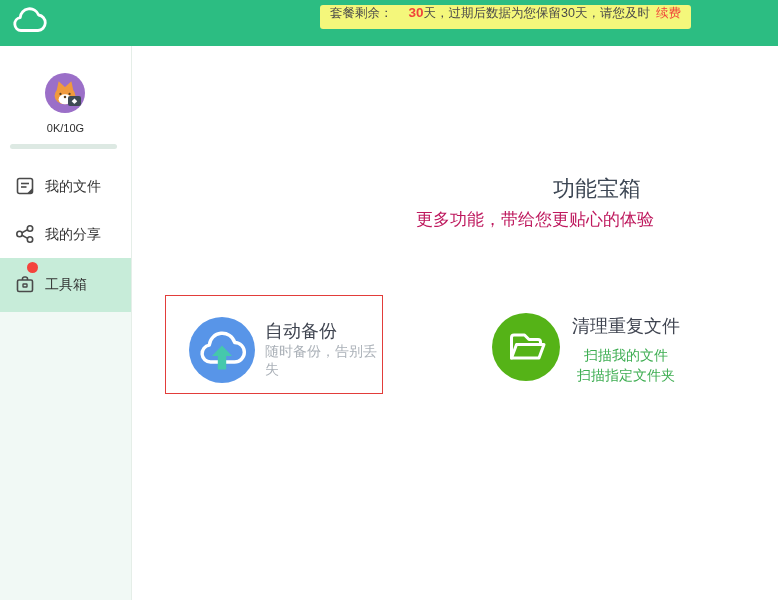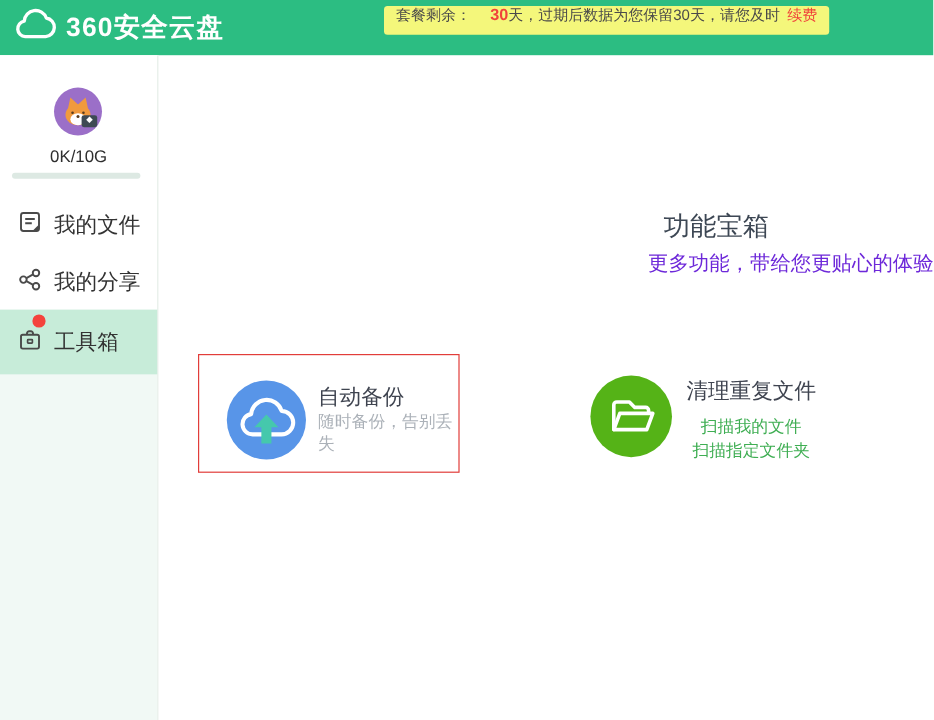--- a/index.html
+++ b/index.html
@@ -17,33 +17,33 @@
   .notice .renew { color:#f0443b; margin-left:6px; cursor:pointer; }
 
   
   .sidebar { position:absolute; left:0; top:46px; width:132px; height:554px; background:#fff;
              border-right:1px solid #e5eee8; }
   .sidebar-lower { position:absolute; left:0; top:266px; width:131px; height:288px; background:#f1f9f5; }
   .avatar { position:absolute; left:45px; top:27px; width:40px; height:40px; border-radius:50%;
             background:#9b6fc8; overflow:hidden; cursor:pointer; }
   .vip-badge { position:absolute; left:68px; top:50px; width:13px; height:10px; background:#3e4a54;
                border-radius:2px; color:#fff; font-size:7px; line-height:10px; text-align:center; }
-  .storage { position:absolute; left:0; top:76px; width:131px; text-align:center; font-size:14px; color:#2e2e2e; }
+  .storage { position:absolute; left:0; top:76px; width:131px; text-align:center; font-size:11px; color:#2e2e2e; }
   .progress { position:absolute; left:10px; top:98px; width:107px; height:5px; background:#dde9e3; border-radius:3px; }
   .menu-item { position:absolute; left:0; width:131px; height:50px; display:flex; align-items:center;
-               padding-left:14px; gap:9px; font-size:18px; color:#333; cursor:pointer; }
+               padding-left:14px; gap:9px; font-size:14px; color:#333; cursor:pointer; }
   .menu-item.active { height:54px; background:#c7ecd9; }
   .m1 { top:116px; } .m2 { top:164px; } .m3 { top:212px; }
   .red-dot { position:absolute; left:27px; top:4px; width:11px; height:11px; border-radius:50%; background:#f4433c; }
 
   
   .hero-title { position:absolute; left:416px; top:174px; width:362px; text-align:center;
                 font-size:22px; color:#3d4754; }
-  .hero-sub { position:absolute; left:416px; top:208px; width:362px; text-align:right;
-              font-size:17px; color:#6d28d9; }
+  .hero-sub { position:absolute; left:416px; top:208px; width:362px; text-align:left;
+              font-size:17px; color:#be185d; }
 
   .card { position:absolute; cursor:pointer; }
   .card1 { left:165px; top:295px; width:218px; height:99px; }
   .card2 { left:470px; top:294px; width:244px; height:104px; }
   .highlight-box { position:absolute; left:165px; top:295px; width:218px; height:99px;
                    border:1px solid #e23d3a; pointer-events:none; }
   .tool-circle { position:absolute; border-radius:50%; display:flex; align-items:center; justify-content:center; }
   .circ-blue { left:24px; top:22px; width:66px; height:66px; background:#5895e8; }
   .circ-green { left:22px; top:19px; width:68px; height:68px; background:#55b317; }
   .tool-text1 { position:absolute; left:100px; top:24px; }
@@ -58,21 +58,20 @@
 
 <div class="app">
 
   <div class="header">
     <div class="logo">
       <span>
         <svg width="40" height="30" viewBox="0 0 40 30">
           <path d="M28 24.5 H11 a6.5 6.5 0 0 1 -0.8 -12.9 A9.5 9.5 0 0 1 28.6 9 a7.8 7.8 0 0 1 -0.6 15.5 Z" stroke="#fff" stroke-width="2.8" fill="none" stroke-linejoin="round"></path>
         </svg>
       </span>
-      <span class="logo-text">360安全云盘</span>
     </div>
     <div class="notice">
       <span>套餐剩余：</span><span class="days">30</span><span>天</span><span>，过期后数据为您保留30天，请您及时</span><span class="renew">续费</span>
     </div>
   </div>
 
   <div class="sidebar">
     <div class="sidebar-lower"></div>
 
     <div class="avatar">

